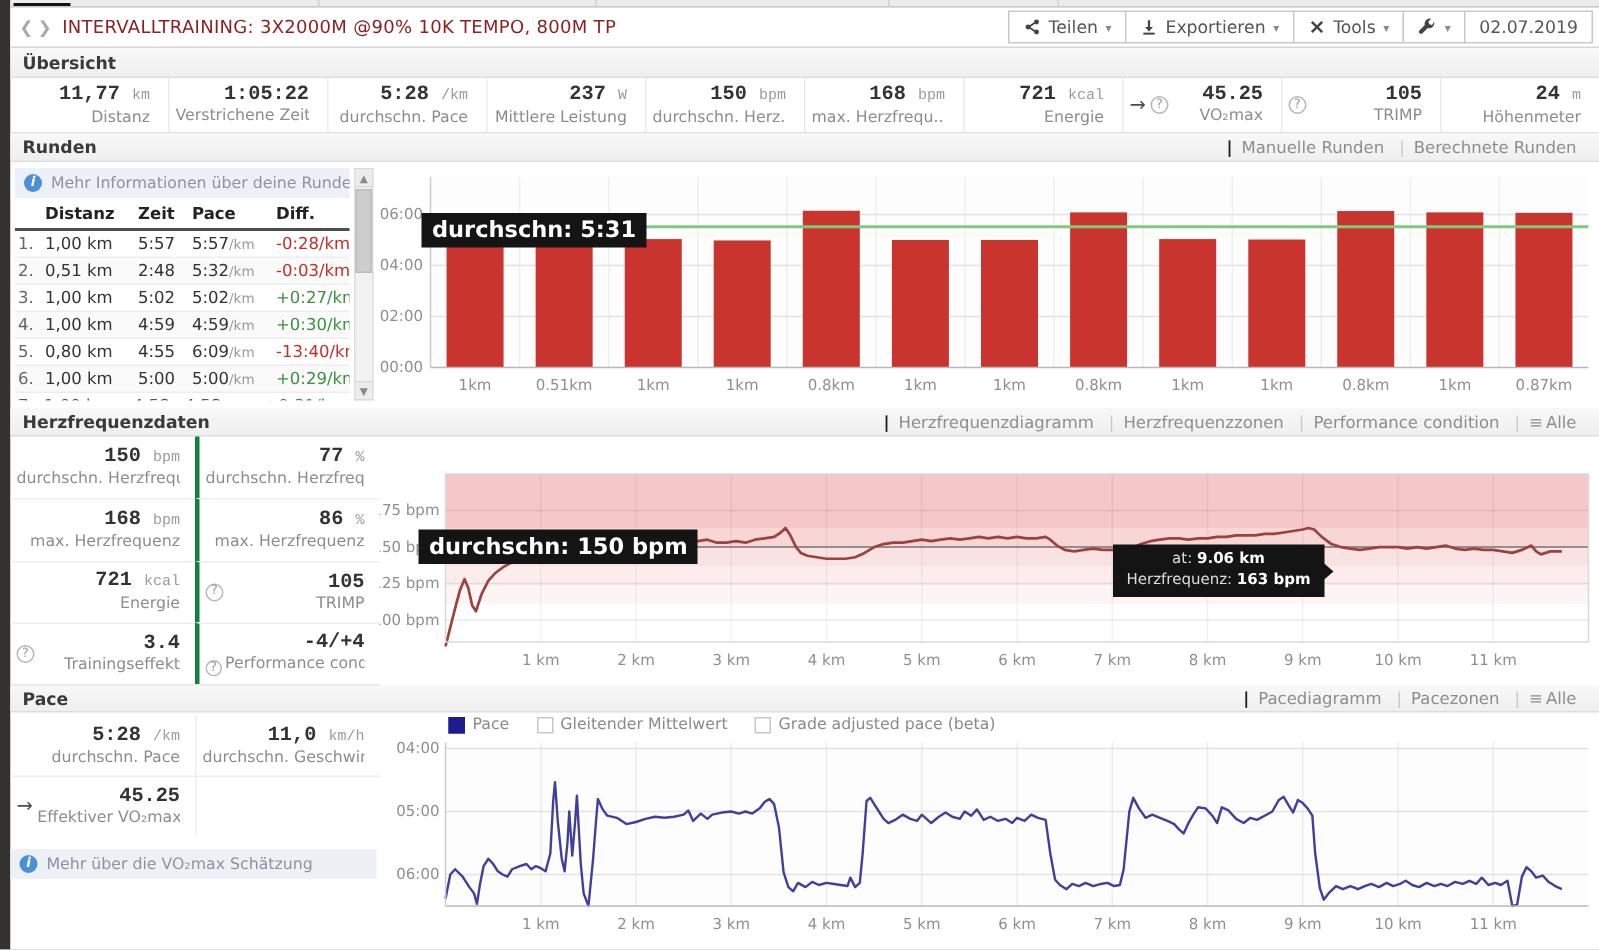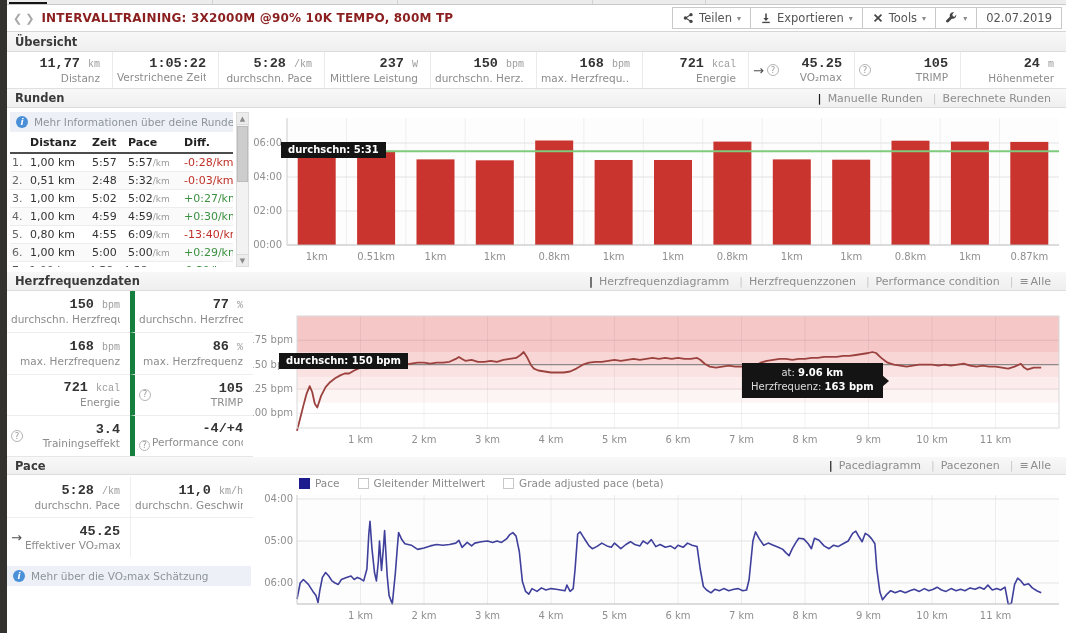--- a/index.html
+++ b/index.html
@@ -8,21 +8,21 @@
   .left-strip{position:absolute;left:0;top:0;width:7px;height:100%;background:#34322e;}
   .content{position:absolute;left:7px;top:0;width:1059px;height:633px;background:#fff;}
 
   .top-sliver{height:5px;background:#ececec;border-bottom:1px solid #c9c9c9;position:relative;}
   .sliver-mark{position:absolute;bottom:0;left:2px;width:38px;height:2px;background:#141414;}
   .sliver-sep{position:absolute;top:0;bottom:0;width:1px;background:#d2d2d2;}
 
   .titlebar{height:27px;display:flex;align-items:center;border-bottom:1px solid #d6d6d6;padding:0 4px 0 6px;background:#fff;}
   .nav-arrows{display:flex;gap:3px;margin-right:7px;color:#a9a9a9;font-size:11px;}
   .nav-arrows span{cursor:pointer;}
-  .title{font-size:12px;font-weight:bold;color:#8b1e1e;white-space:nowrap;letter-spacing:.2px;}
+  .title{font-size:12px;font-weight:normal;color:#8b1e1e;white-space:nowrap;letter-spacing:.2px;}
   .actions{margin-left:auto;display:flex;}
   .btn{display:flex;align-items:center;gap:5px;border:1px solid #c9c9c9;height:22px;padding:0 9px;font-size:11.5px;color:#555;background:#fff;cursor:pointer;margin-left:-1px;white-space:nowrap;}
   .btn svg{flex:none;}
   .caret{font-size:8px;color:#8a8a8a;}
 
   .sec-head{height:20px;background:linear-gradient(#f8f8f8,#efefef);border-bottom:1px solid #dcdcdc;display:flex;align-items:center;padding:0 10px 0 8px;font-weight:bold;font-size:11.5px;color:#3a3a3a;}
   .sec-head.h19{height:19px;}
   .sec-head.h18{height:18px;}
   .head-links{margin-left:auto;display:flex;font-weight:normal;font-size:11px;color:#8d8d8d;}
   .hlink{cursor:pointer;padding:0 5px;white-space:nowrap;}
@@ -63,28 +63,28 @@
   .vscroll{position:absolute;right:4px;top:4px;bottom:5px;width:13px;background:#f2f2f2;border:1px solid #dcdcdc;}
   .sarrow{height:12px;font-size:7px;color:#8a8a8a;display:flex;align-items:center;justify-content:center;background:#ececec;cursor:pointer;}
   .sarrow.up{border-bottom:1px solid #dcdcdc;}
   .sarrow.down{position:absolute;bottom:0;left:0;right:0;border-top:1px solid #dcdcdc;}
   .sthumb{position:absolute;top:13px;left:0;right:0;height:56px;background:#cdcdcd;border:1px solid #bcbcbc;cursor:grab;}
 
   .chart-area{flex:1;position:relative;min-width:0;}
   .chart-area svg{display:block;}
   .chart-area text{font-size:10px;fill:#8f8f8f;font-family:inherit;}
 
-  .btooltip{position:absolute;background:#141414;color:#fff;font-size:10px;font-weight:bold;padding:2px 7px 3px;white-space:nowrap;z-index:3;}
+  .btooltip{position:absolute;background:#141414;color:#fff;font-size:15px;font-weight:bold;padding:2px 7px 3px;white-space:nowrap;z-index:3;}
   .mtooltip{position:absolute;background:#141414;color:#dedede;font-size:10px;padding:3px 9px 4px;line-height:14px;text-align:center;white-space:nowrap;z-index:3;}
   .mtooltip b{color:#fff;}
   .mtooltip:after{content:"";position:absolute;right:-6px;top:50%;margin-top:-6px;border:6px solid transparent;border-left:7px solid #141414;border-right:none;}
 
   .hr-body{height:166px;display:flex;}
   .hr-stats{width:246px;flex:none;display:grid;grid-template-columns:1fr 1fr;grid-auto-rows:1fr;border-bottom:1px solid #e6e6e6;}
-  .hr-stats .stat-cell{border-left:5px solid #15803d;border-top:1px solid #eee;padding:2px 10px 2px 4px;}
+  .hr-stats .stat-cell{border-left:3px solid #15803d;border-top:1px solid #eee;padding:2px 10px 2px 4px;}
   .hr-stats .stat-cell:nth-child(odd){border-left:none;}
   .hr-stats .stat-cell:nth-child(-n+2){border-top:none;}
 
   .pace-body{height:158px;display:flex;}
   .pace-stats{width:246px;flex:none;padding-top:2px;}
   .pace-grid{display:grid;grid-template-columns:1fr 1fr;grid-auto-rows:40px;}
   .pace-grid .stat-cell{border-left:1px solid #eee;border-top:1px solid #eee;padding:2px 10px 2px 4px;}
   .pace-grid .stat-cell:nth-child(odd){border-left:none;}
   .pace-grid .stat-cell:nth-child(-n+2){border-top:none;}
   .pace-banner-wrap{margin-top:9px;padding-right:2px;}

